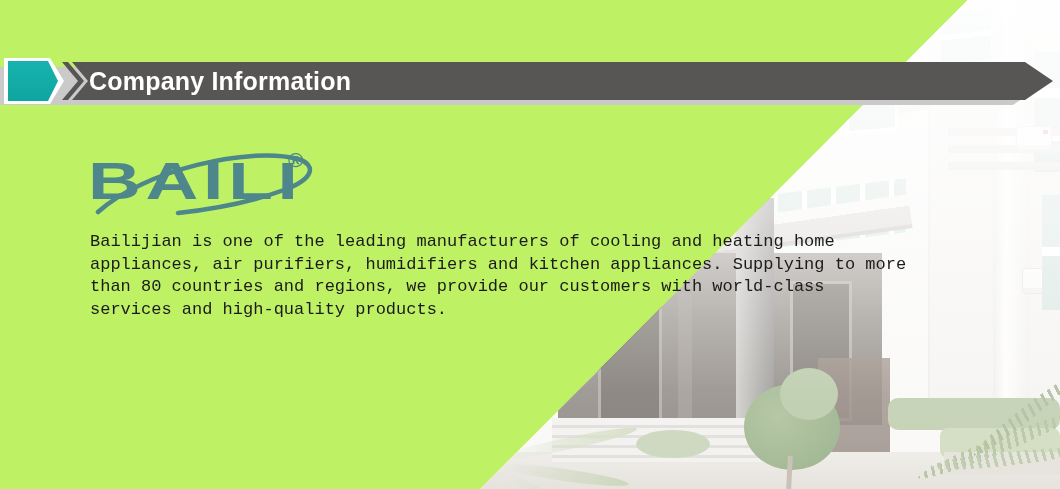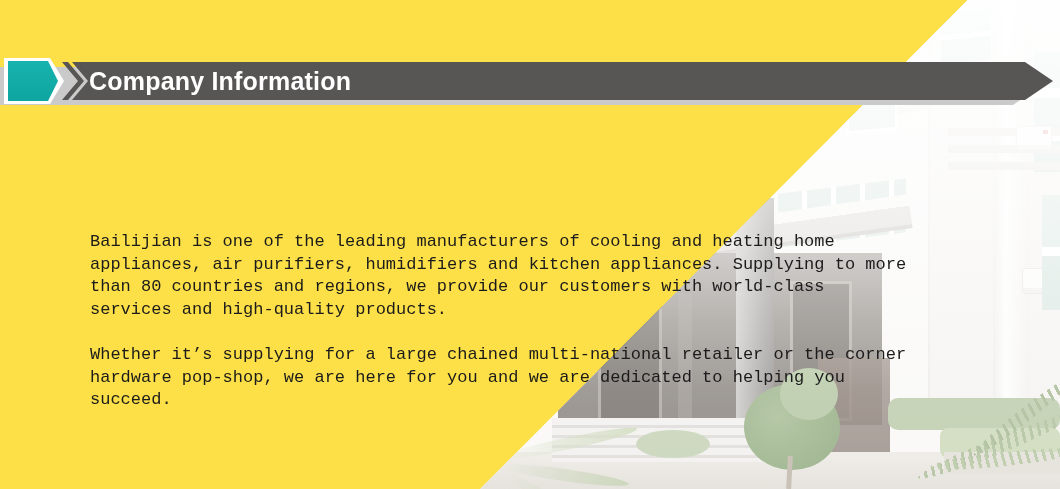--- a/index.html
+++ b/index.html
@@ -1,16 +1,16 @@
 <!DOCTYPE html>
 <html><head>
 <meta charset="utf-8">
 <style>
   html,body{margin:0;padding:0;background:#fff;font-family:"Liberation Sans",sans-serif;}
-  .stage{position:relative;width:1060px;height:489px;overflow:hidden;background:#fde047;}
+  .stage{position:relative;width:1060px;height:489px;overflow:hidden;background:#bef264;}
 
   
   .photo{position:absolute;inset:0;z-index:0;
          clip-path:polygon(91.3% 0,100% 0,100% 100%,45.3% 100%);
          background:#f8f7f5;}
   .photo .shape{position:absolute;}
   .facade-right{left:928px;top:0;width:132px;height:430px;background:#f3f1ee;border-left:2px solid #eae8e4;}
   .pillar{left:993px;top:0;width:36px;height:432px;background:linear-gradient(90deg,#eceae6,#fdfdfc 35%,#f0eeea);}
   .roofline{left:700px;top:118px;width:300px;height:7px;background:#eceae6;transform:rotate(-12deg);}
   .roofline2{left:850px;top:6px;width:130px;height:6px;background:#e6e3df;transform:rotate(17deg);}
@@ -129,19 +129,25 @@
   </div>
 
   <div class="bar-shadow"></div>
   <div class="bar">
     <span class="bar-title">Company Information</span>
   </div>
   <div class="arrow-halo"></div>
   <div class="chevron-stripe"></div>
   <div class="teal-arrow"></div>
 
+  <div class="logo">
+    <span class="logo-text">BAILI</span>
+    <span class="logo-reg">®</span>
+    <svg class="logo-swoosh" viewBox="0 0 250 84">
+      <path d="M16,70 C62,28 168,4 216,17 C235,23 232,37 202,48 C172,59 132,67 96,71" fill="none" stroke="#4d878b" stroke-width="4.5" stroke-linecap="round"></path>
+    </svg>
+  </div>
 
   <div class="copy">
     <p>Bailijian is one of the leading manufacturers of cooling and heating home appliances, air purifiers, humidifiers and kitchen appliances. Supplying to more than 80 countries and regions, we provide our customers with world-class services and high-quality products.</p>
-    <p>Whether it’s supplying for a large chained multi-national retailer or the corner hardware pop-shop, we are here for you and we are dedicated to helping you succeed.</p>
   </div>
 
 </div>
 
 </body></html>

